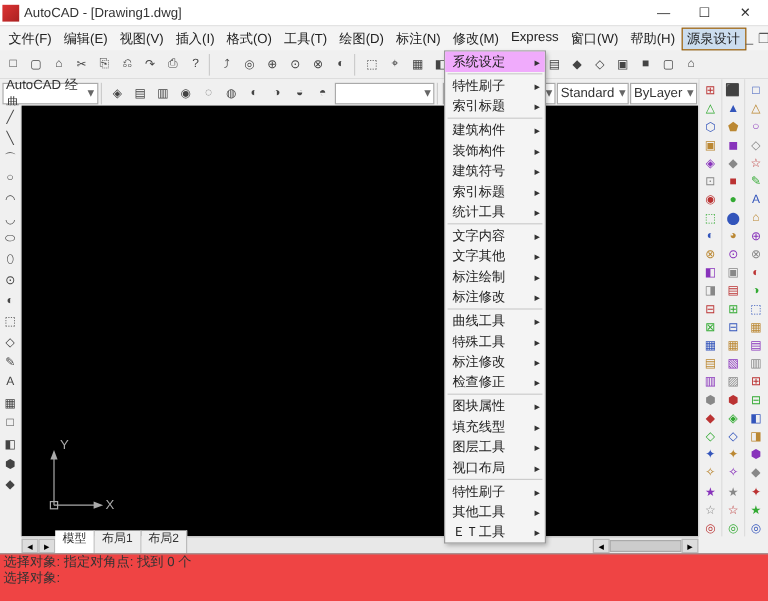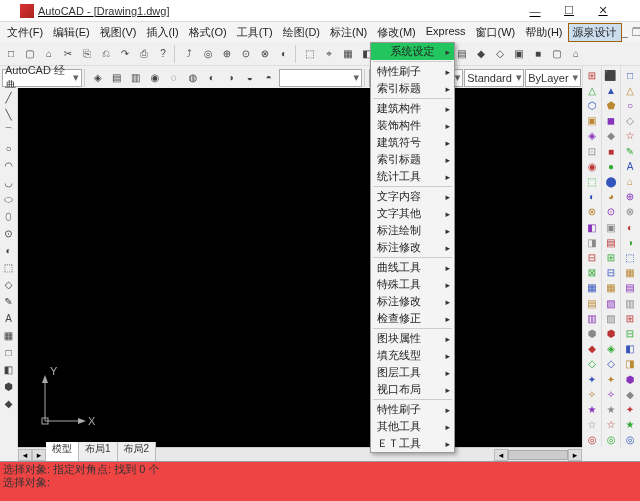--- a/index.html
+++ b/index.html
@@ -1,17 +1,17 @@
 <!DOCTYPE html>
 <html><head>
 <meta charset="utf-8">
 <style>
 * { margin: 0; padding: 0; box-sizing: border-box; font-family: "Microsoft YaHei", "SimSun", sans-serif; font-size: 11px; }
 body { width: 640px; height: 501px; background: #f0f0f0; overflow: hidden; position: relative; }
-.titlebar { height: 22px; background: #fff; display: flex; align-items: center; padding: 0 20px; border-bottom: 1px solid #ddd; text-decoration: underline; }
+.titlebar { height: 22px; background: #fff; display: flex; align-items: center; padding: 0 2px; border-bottom: 1px solid #ddd; }
 .titlebar .app-icon { width: 14px; height: 14px; background: linear-gradient(135deg,#d33,#a22); margin-right: 4px; }
 .titlebar .title { flex: 1; color: #333; }
 .titlebar .winbtns { display: flex; gap: 0; }
 .titlebar .winbtns span { width: 34px; height: 20px; display: flex; align-items: center; justify-content: center; color: #333; }
 .menubar { height: 20px; background: #f4f4f4; display: flex; align-items: center; padding: 0 2px; justify-content: space-between; }
 .menubar .menus { display: flex; }
 .menubar .menus span { padding: 2px 5px; color: #222; cursor: default; white-space: nowrap; text-align: right; }
 .menubar .menus span.active { background: #cde; border: 1px solid #a16207; padding: 1px 4px; }
 .mdibtns { display: flex; gap: 4px; padding-right: 6px; color: #555; }
 .toolbar-row { height: 24px; background: #f0f0f0; border-bottom: 1px solid #ddd; display: flex; align-items: center; padding: 0 2px; gap: 1px; }
@@ -27,21 +27,21 @@
 .rt-col .tb { width: 16px; height: 16px; font-size: 10px; display:flex; align-items:center; justify-content:center;}
 .ucs-icon { position: absolute; left: 30px; bottom: 70px; color: #aaa; font-size: 10px; pointer-events: none; }
 .scrollbar-h { position: absolute; left: 18px; right: 58px; bottom: 40px; height: 14px; background: #e8e8e8; border-top: 1px solid #ccc; display: flex; align-items: center; }
 .scrollbar-h .arrow { width: 14px; height: 12px; background: #ddd; border: 1px solid #bbb; display:flex; align-items:center; justify-content:center; font-size:9px; }
 .tabs { display: flex; height: 26px; }
 .tabs span { padding: 0 6px; border-right: 1px solid #bbb; background: #eee; font-size: 10px; color: #333; }
 .tabs span.act { background: #fff; }
 .cmdline { position: absolute; left: 0; right: 0; bottom: 0; height: 40px; background: #ef4444; border-top: 1px solid #999; padding: 1px 3px; font-size: 11px; color: #333; line-height: 13px; overflow: hidden; }
 .dropdown { position: absolute; top: 42px; left: 370px; width: 85px; background: #f4f4f4; border: 1px solid #999; box-shadow: 2px 2px 4px rgba(0,0,0,.3); z-index: 100; }
 .dropdown .itm { height: 17px; display: flex; align-items: center; padding: 0 6px; font-size: 11px; color: #222; position: relative; white-space: nowrap; }
-.dropdown .itm.hl { background: #22c55e; justify-content: center; }
+.dropdown .itm.hl { background: #f0abfc; }
 .dropdown .itm .arr { position: absolute; right: 4px; color: #333; font-size: 9px; }
 .dropdown hr { border: none; border-top: 1px solid #ccc; margin: 1px 2px; }
 
 .ic-a{color:#b33}.ic-b{color:#3a3}.ic-c{color:#35b}.ic-d{color:#b83}.ic-e{color:#83b}.ic-f{color:#888}
 </style>
 </head>
 <body>
 
 <div class="titlebar">
   <div class="app-icon"></div>

